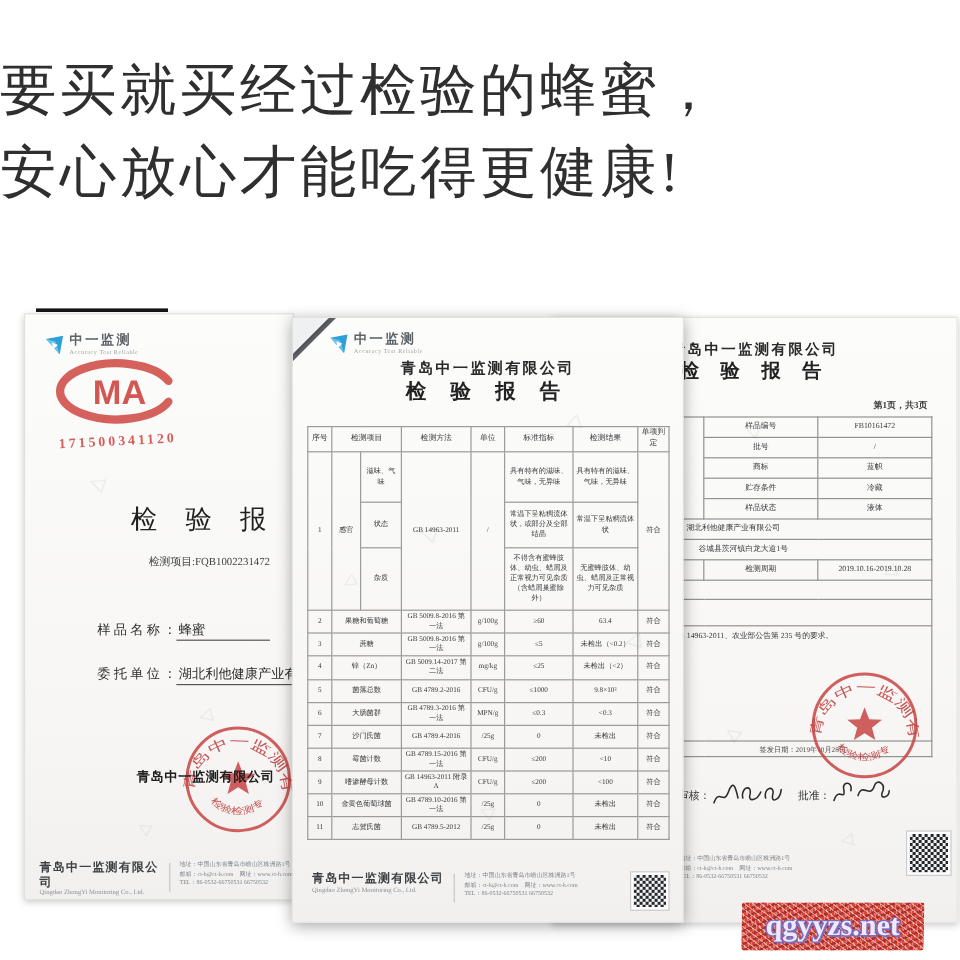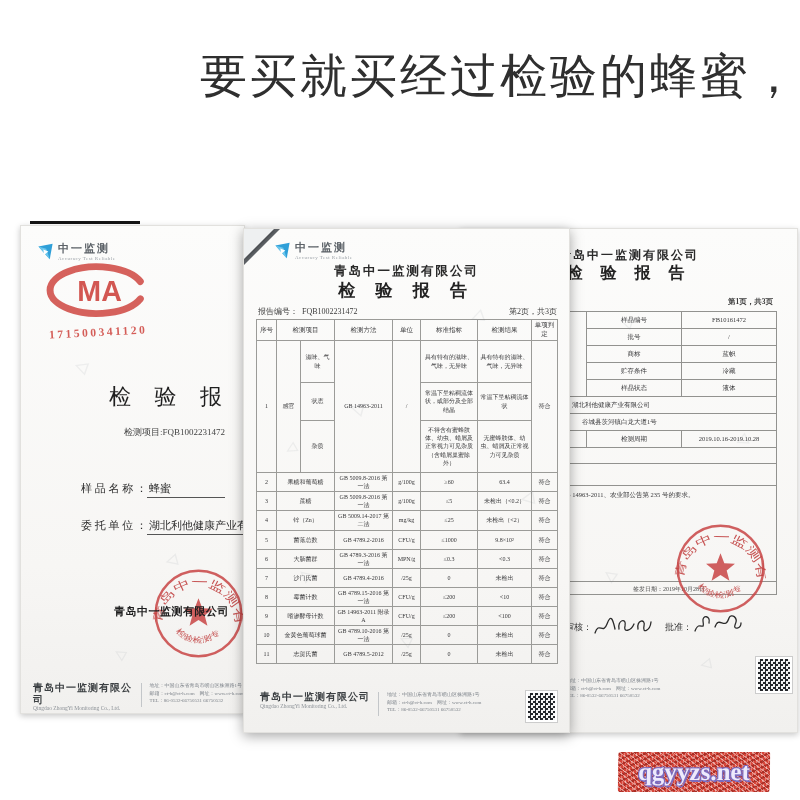--- a/index.html
+++ b/index.html
@@ -1,24 +1,24 @@
 <!DOCTYPE html>
 <html><head>
 <meta charset="utf-8">
 <style>
   html,body{margin:0;padding:0;}
   body{width:800px;height:800px;background:#ffffff;position:relative;overflow:hidden;
        font-family:"Liberation Sans","DejaVu Sans",sans-serif;}
   .serif{font-family:"Liberation Serif","DejaVu Serif",serif;}
 
   
-  .headline{position:absolute;top:42px;left:0;width:800px;text-align:right;
+  .headline{position:absolute;top:42px;left:0;width:800px;text-align:left;
     color:#2f2f2f;font-size:47px;line-height:1.45;letter-spacing:3px;font-weight:500;}
 
-  .stage{position:absolute;inset:0;}
+  .stage{position:absolute;inset:0;margin-top:36px;}
 
   
   .page{position:absolute;background:linear-gradient(180deg,#fcfcfb 0%,#f7f6f4 70%,#f1f0ee 100%);
         border:1px solid #e2e1de;overflow:hidden;}
   .page-left{left:20px;top:225px;width:223px;height:487px;z-index:1;
         box-shadow:0 2px 6px rgba(0,0,0,.22);}
   .page-right{left:460px;top:228px;width:336px;height:503px;z-index:2;
         box-shadow:0 2px 6px rgba(0,0,0,.22);}
   .page-mid{left:243px;top:228px;width:325px;height:503px;z-index:3;
         box-shadow:0 3px 12px rgba(0,0,0,.35);}
@@ -108,20 +108,21 @@
      border-radius:2px;}
   .badge span{font-family:"Liberation Serif","DejaVu Serif",serif;font-weight:bold;
      font-size:25px;letter-spacing:0px;color:#eeeafc;
      text-shadow:1.5px 1.5px 0 #7a6cc0,-1px -1px 0 #7a6cc0,1px -1px 0 #7a6cc0,-1px 1px 0 #7a6cc0;}
 </style>
 </head>
 <body>
 
 <div class="headline serif">
   <div>要买就买经过检验的蜂蜜，</div>
+  <div>安心放心才能吃得更健康!</div>
 </div>
 
 <div class="stage">
   <div class="topmark"></div>
 
   <div class="page page-left serif">
     <div class="logo" style="left:16px;top:17px;">
       <svg width="17" height="17" viewBox="0 0 24 24">
         <polygon points="2,5 22,1 18,23" fill="#2e9fd8"></polygon>
         <polygon points="2,5 13,8 18,23" fill="#6cc6ec"></polygon>
@@ -285,24 +286,20 @@
         <polygon points="9,9 16,12 10,17" fill="#ffffff"></polygon>
       </svg>
       <div>
         <div class="lname">中一监测</div>
         <div class="ltag">Accuracy Test Reliable</div>
       </div>
     </div>
 
     <div class="mp-co">青岛中一监测有限公司</div>
     <div class="mp-title">检 验 报 告</div>
-    <div class="mp-meta">
-      <span><span>报告编号：</span>&nbsp;&nbsp;<span>FQB1002231472</span></span>
-      <span>第2页，共3页</span>
-    </div>
 
     <table class="insp">
       <colgroup>
         <col style="width:20px">
           <col style="width:24px">
           <col style="width:34px">
           <col style="width:58px">
         <col style="width:28px">
           <col style="width:57px">
           <col style="width:54px">

